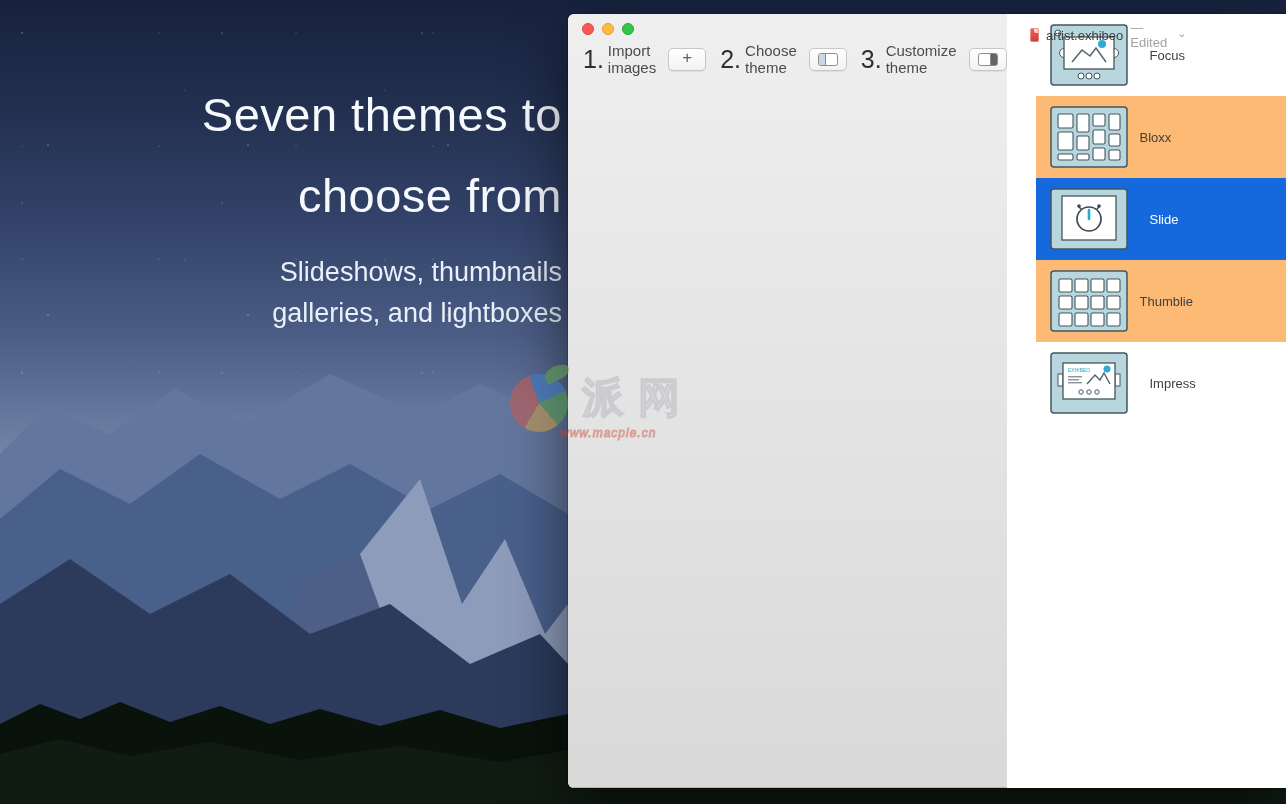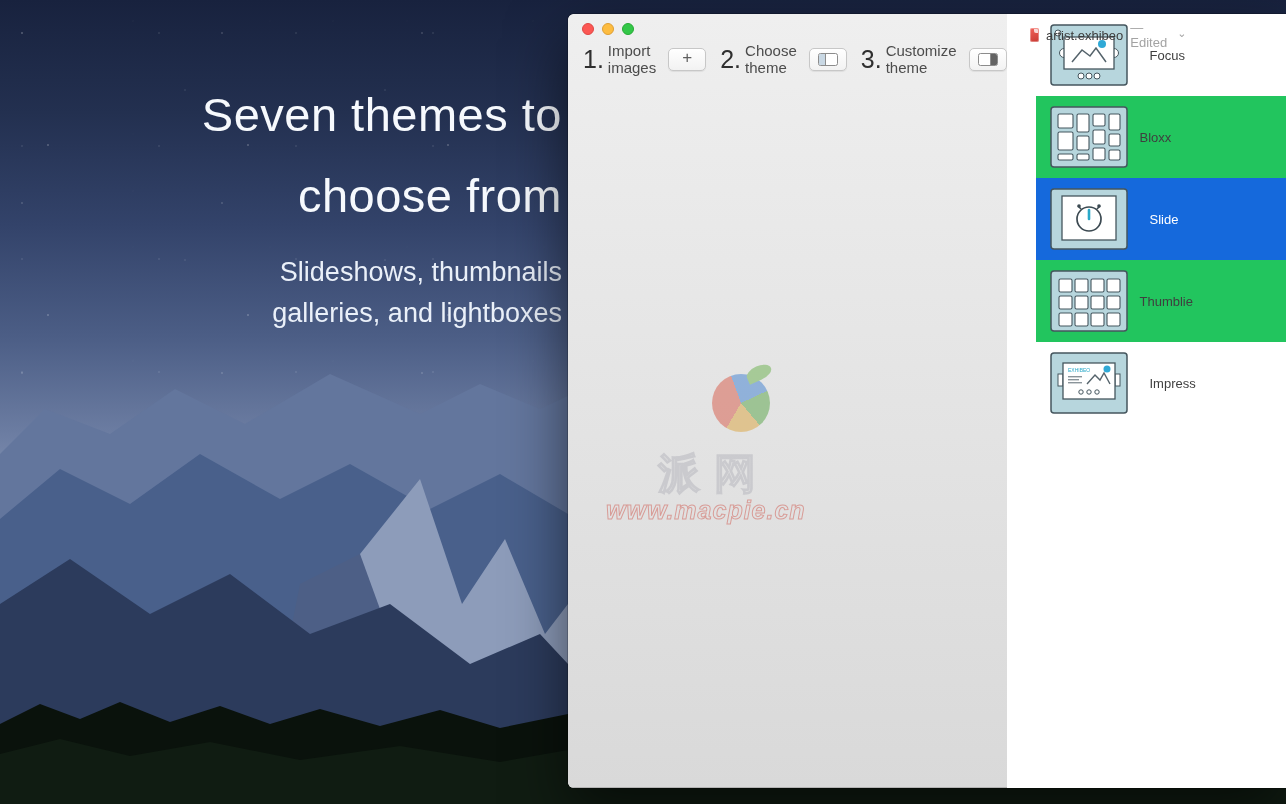--- a/index.html
+++ b/index.html
@@ -71,21 +71,21 @@
   }
   .plus-glyph { font-size:17px; color:#5e5e5e; margin-top:-2px; }
   .mini-frame { width:20px; height:13px; border:1.5px solid #8c8c8c; border-radius:2.5px; background:#fff; position:relative; overflow:hidden; }
   .mini-frame .left-pane { position:absolute; left:0; top:0; bottom:0; width:7px; background:#c9d8e4; border-right:1px solid #8c8c8c; }
   .mini-frame .right-pane { position:absolute; right:0; top:0; bottom:0; width:7px; background:#636363; border-left:1px solid #8c8c8c; }
 
   
   .wbody { flex:1; display:flex; min-height:0; background:#fff; }
   .sidebar { flex:0 0 281px; background:#fff; border-right:1px solid #e2e2e2; overflow:hidden;padding-left:29px; }
   .theme-row { height:82px; display:flex; align-items:center; padding-left:14px; gap:22px; }
-  .theme-row.alt { background:#22c55e;gap:12px; }
+  .theme-row.alt { background:#fdba74;gap:12px; }
   .theme-row.selected { background:#1569dc; }
   .theme-name { font-size:13px; color:#3f3f3f; }
   .theme-row.selected .theme-name { color:#fff; }
   .thumb { width:78px; height:62px; flex:0 0 78px; }
 
   .content { flex:1; display:flex; flex-direction:column; min-width:0; }
   .content-topbar { flex:0 0 28px; background:#f5f5f5; position:relative; }
   .progress-bar { position:absolute; left:0; bottom:0; width:116px; height:3px; background:#3a8cf0; }
 
   
@@ -138,29 +138,29 @@
   .s4 { left:60px;  top:520px; width:120px; height:40px; background:radial-gradient(rgba(255,255,255,.35), transparent 70%); }
 
   .dots-strip { flex:0 0 48px; background:#fff; display:flex; align-items:center; justify-content:flex-end;
     gap:11px; padding-right:6px; border-bottom:1px solid #d3d3d3; }
   .pdot { width:17px; height:17px; border-radius:50%; border:1.5px solid #7d90a9; background:transparent; }
   .pdot.active { background:#2e7ce2; border-color:#2e7ce2; }
   .content-footer { flex:1; background:#e2e2e2; }
 
   
   .watermark { position:absolute; left:510px; top:370px; width:260px; z-index:9; opacity:.5; pointer-events:none; }
-  .wm-row { display:flex; align-items:flex-end; gap:14px;flex-direction:column; }
+  .wm-row { display:flex; align-items:flex-start; gap:14px; }
   .wm-ball { width:58px; height:58px; border-radius:50%; margin-top:4px;
     background:conic-gradient(from 210deg, #d85a48 0 130deg, #3f7fd0 130deg 215deg, #58a447 215deg 290deg, #dca43e 290deg 360deg);
     position:relative; }
   .wm-ball::after { content:""; position:absolute; right:-2px; top:-8px; width:26px; height:14px; border-radius:50% 50% 50% 0;
     background:#69b04c; transform:rotate(-24deg); }
   .wm-chars { font-size:42px; font-weight:bold; letter-spacing:14px; color:transparent;
     -webkit-text-stroke:1.3px rgba(170,170,180,.85); }
-  .wm-url { margin:-6px 0 0 96px; font-size:25px; font-weight:bold; font-style:italic; color:transparent;
+  .wm-url { margin:-6px 0 0 50px; font-size:12px; font-weight:normal; font-style:italic; color:transparent;
     -webkit-text-stroke:1px rgba(205,62,50,.85); letter-spacing:1px; }
 </style>
 </head>
 <body>
 
 <div class="desktop">
   <div class="stars"></div>
   <div class="stars small"></div>
 
   <svg class="mountains" viewBox="0 0 1286 500" preserveAspectRatio="none">

